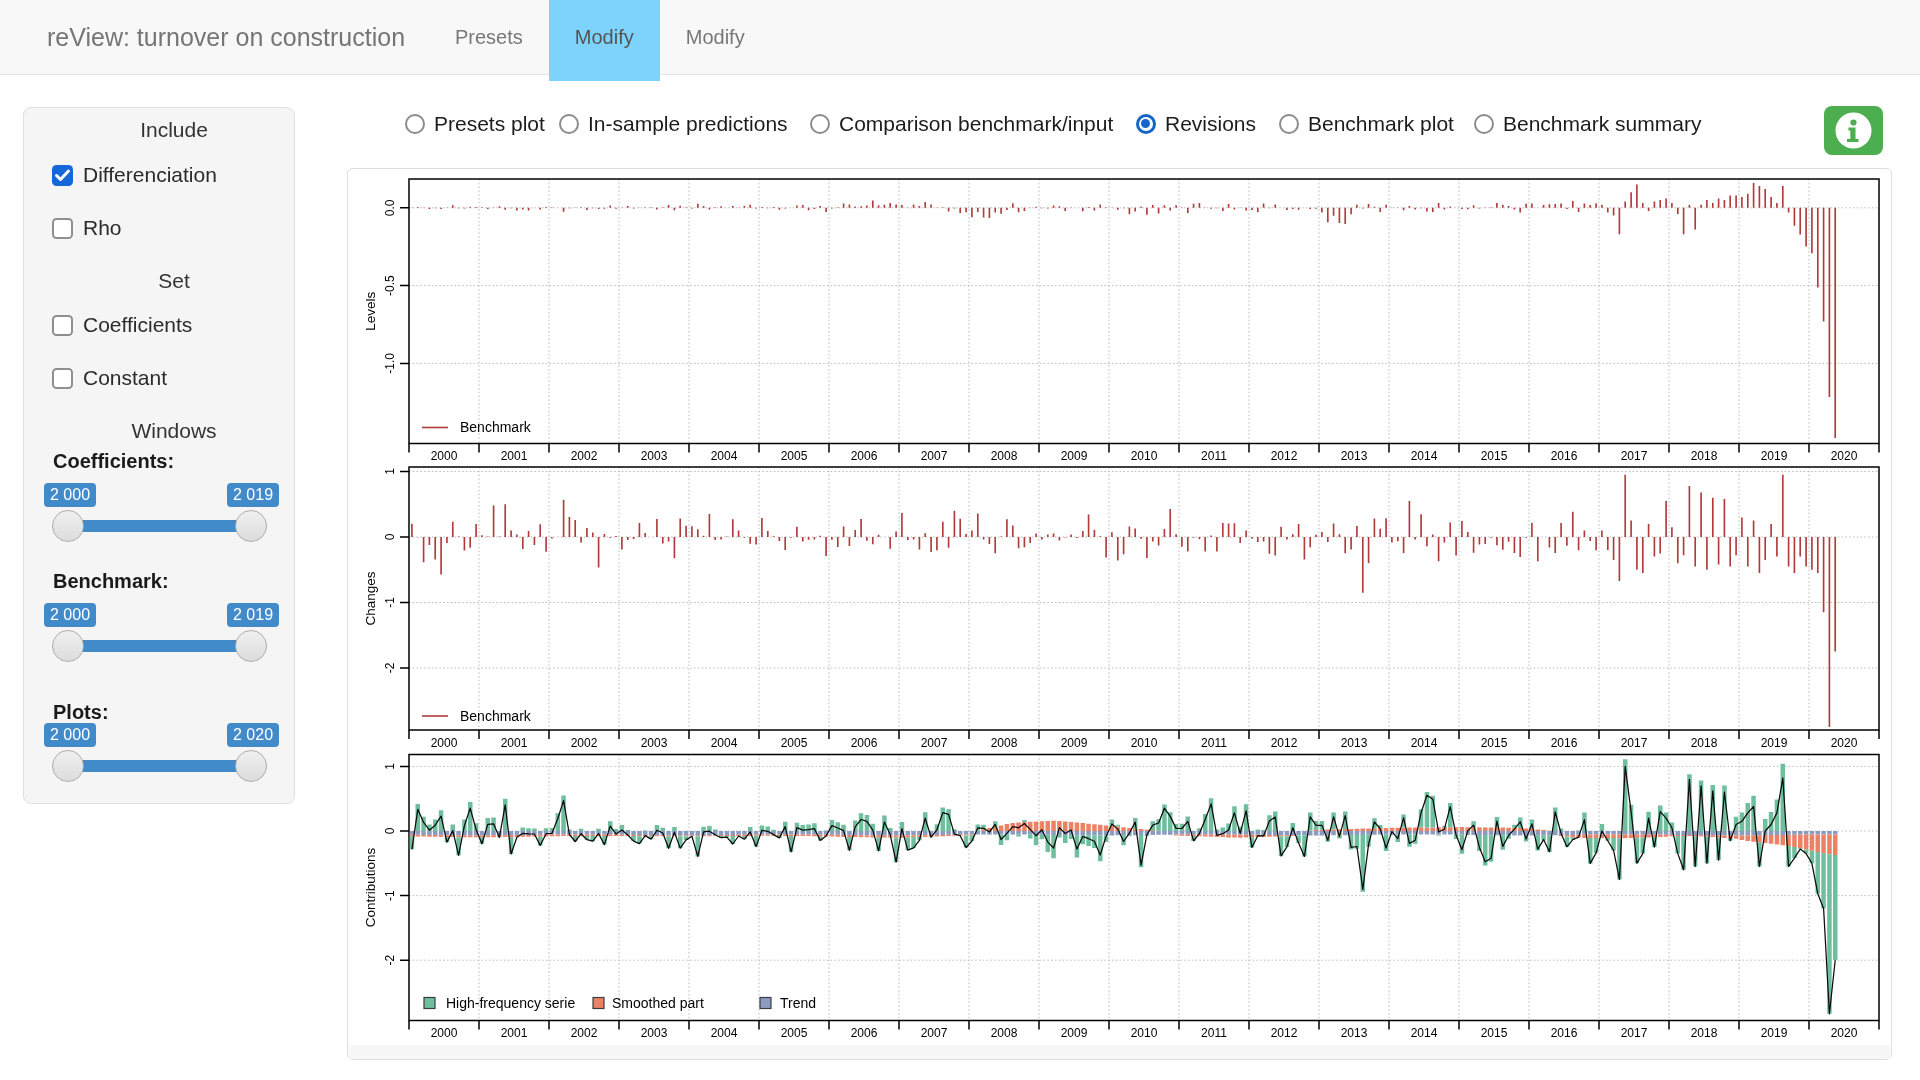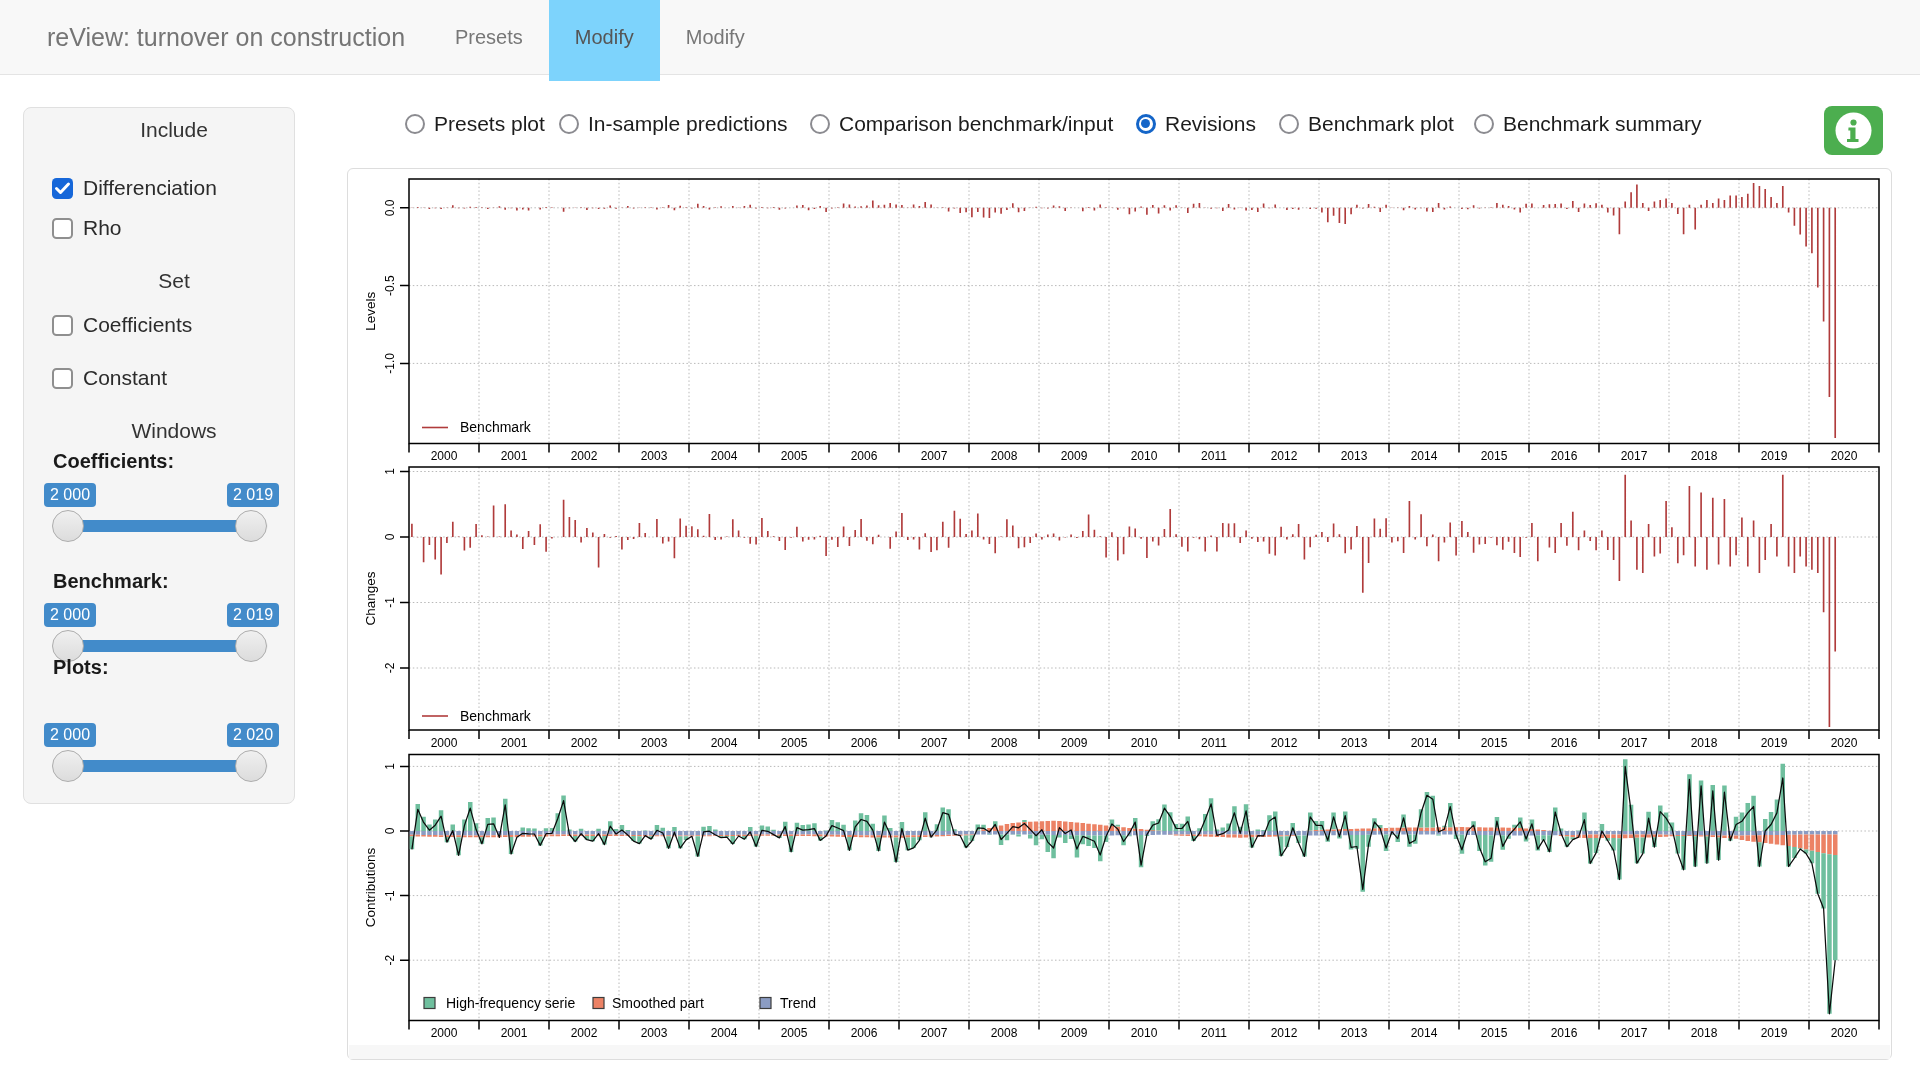--- a/index.html
+++ b/index.html
@@ -31,21 +31,21 @@
 <div class="navbar">
   <div class="brand">reView: turnover on construction</div>
   <div class="nav">
       <div>Presets</div>
       <div class="active">Modify</div>
       <div>Modify</div>
     </div>
 </div>
 <div class="sidebar"></div>
   <div class="shead" style="top:118px">Include</div>
-  <div class="cbrow" style="top:177px">
+  <div class="cbrow" style="top:164px">
     <span class="cbox on"><svg width="21" height="21" viewBox="0 0 21 21">
         <path d="M4.5 10.5l4 4 8-8.5" stroke="#fff" stroke-width="3" fill="none" stroke-linecap="round" stroke-linejoin="round"></path>
       </svg></span>
     <span class="cblab">Differenciation</span>
   </div>
   <div class="cbrow" style="top:217px">
     <span class="cbox off"></span>
     <span class="cblab">Rho</span>
   </div>
   <div class="shead" style="top:269px">Set</div>
@@ -67,21 +67,21 @@
     <div class="shandle" style="top:510px;left:52px"></div>
     <div class="shandle" style="top:510px;left:235px"></div>
   <div class="wlab" style="top:570px">Benchmark:</div>
 
     <div class="slab" style="top:603px;left:44px">2 000</div>
     <div class="slab" style="top:603px;left:227px">2 019</div>
     <div class="strack" style="top:640px"></div>
     <div class="sbar" style="top:640px"></div>
     <div class="shandle" style="top:630px;left:52px"></div>
     <div class="shandle" style="top:630px;left:235px"></div>
-  <div class="wlab" style="top:656px">Plots:</div>
+  <div class="wlab" style="top:701px">Plots:</div>
 
     <div class="slab" style="top:723px;left:44px">2 000</div>
     <div class="slab" style="top:723px;left:227px">2 020</div>
     <div class="strack" style="top:760px"></div>
     <div class="sbar" style="top:760px"></div>
     <div class="shandle" style="top:750px;left:52px"></div>
     <div class="shandle" style="top:750px;left:235px"></div>
 <div class="ritem" style="left:405px">
     <span class="radio"></span>
     <span class="rlab">Presets plot</span>

